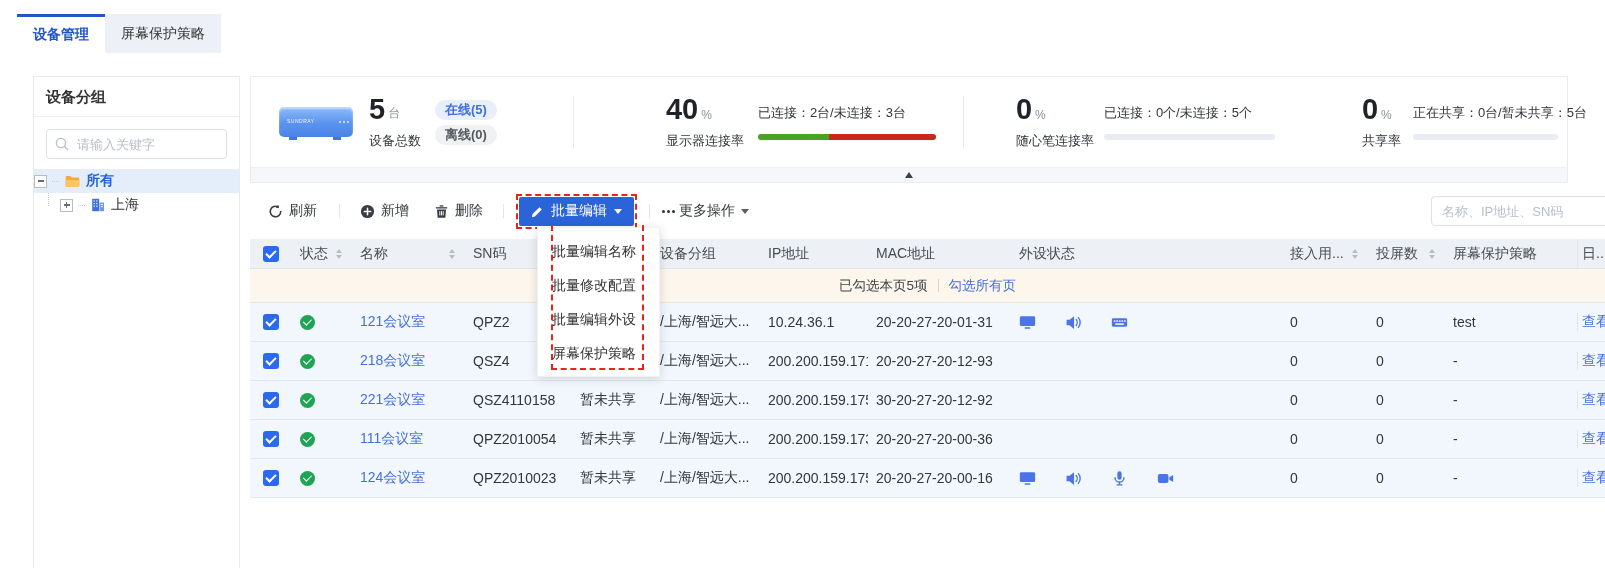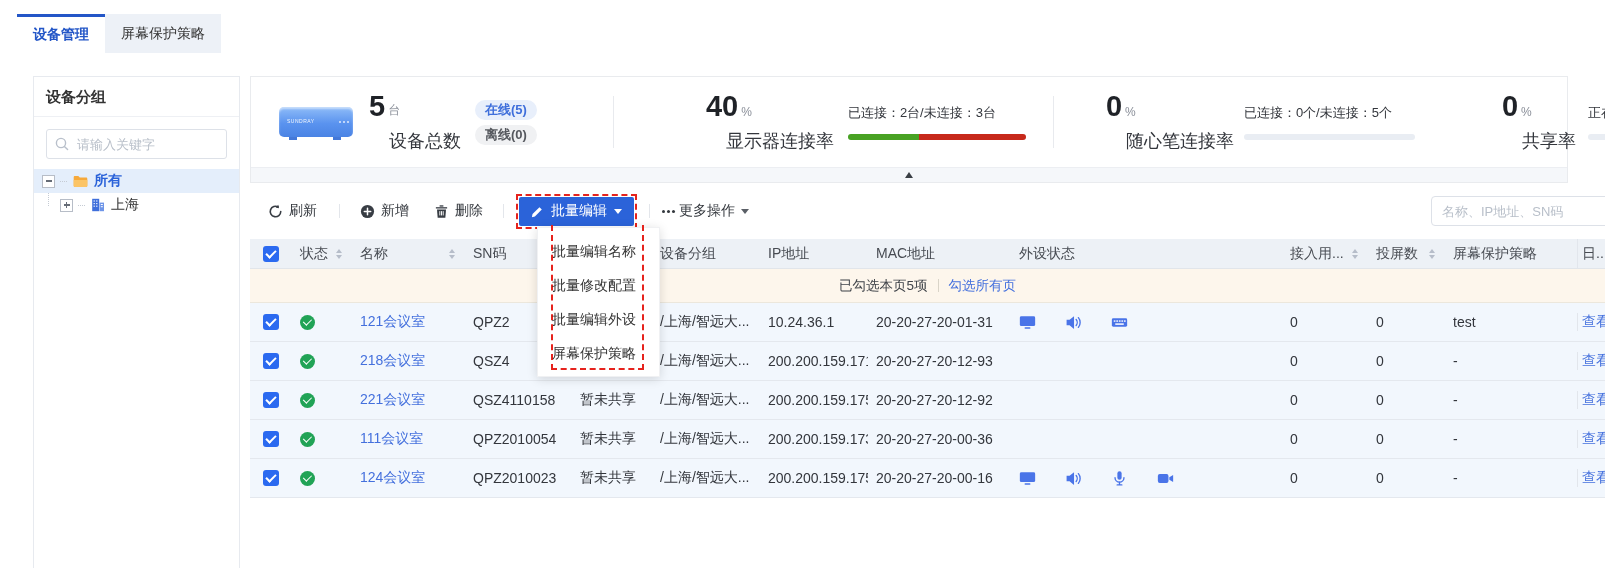--- a/index.html
+++ b/index.html
@@ -19,21 +19,21 @@
   .main{flex:1;margin-left:10px;min-width:0;}
 
   
   .sb-title{padding:11px 12px 9px;font-size:15px;color:#333;font-weight:600;border-bottom:1px solid #eef0f4;}
   .sb-search{position:relative;margin:12px 12px 10px;}
   .sb-search input{width:100%;height:30px;border:1px solid #dde1e8;border-radius:3px;padding:0 8px 0 30px;
     font-size:13px;color:#333;outline:none;}
   input::placeholder{color:#b8bfc9;}
   .sb-search .sicon{position:absolute;left:8px;top:7px;}
   .tree{position:relative;}
-  .tree-row{display:flex;align-items:center;height:24px;padding-left:8px;cursor:pointer;font-size:14px;color:#333;gap:5px;}
+  .tree-row{display:flex;align-items:center;height:24px;cursor:pointer;font-size:14px;color:#333;gap:5px;}
   .tree-row.selected{background:#e4eefb;}
   .tree-row.selected .tlabel{color:#2a62d9;font-weight:bold;}
   .exp{width:13px;height:13px;border:1px solid #b7bdc7;background:#fff;position:relative;flex:none;cursor:pointer;}
   .exp::before{content:"";position:absolute;left:2.5px;right:2.5px;top:50%;height:1.5px;margin-top:-0.75px;background:#666c76;}
   .exp.plus::after{content:"";position:absolute;top:2.5px;bottom:2.5px;left:50%;width:1.5px;margin-left:-0.75px;background:#666c76;}
   .hdot{width:7px;border-top:1px dotted #c5cbd4;height:0;flex:none;}
   .vdot{position:absolute;left:14px;top:24px;height:13px;border-left:1px dotted #c5cbd4;}
   .row2{padding-left:26px;}
 
   
@@ -44,21 +44,21 @@
     box-shadow:inset 0 2px 2px rgba(255,255,255,.5);}
   .device .brand{position:absolute;left:8px;top:11px;font-size:5px;letter-spacing:.5px;color:rgba(255,255,255,.9);}
   .device .ddots{position:absolute;right:12px;top:14px;width:2px;height:2px;border-radius:50%;background:#dfeafe;
     box-shadow:4px 0 0 #dfeafe,8px 0 0 #dfeafe;}
   .device::after{content:"";position:absolute;bottom:-3px;left:10px;width:8px;height:3px;background:#4478d8;
     box-shadow:44px 0 0 #4478d8;}
   .stat-num{display:flex;flex-direction:column;flex:none;}
   .numline{display:flex;align-items:flex-end;gap:3px;}
   .big{font-size:29px;font-weight:bold;color:#1f2227;line-height:1;}
   .unit{font-size:12px;color:#8a8f99;padding-bottom:2px;}
-  .slabel{font-size:18px;color:#33363c;margin-top:8px;white-space:nowrap;margin-left:20px;}
+  .slabel{font-size:13px;color:#33363c;margin-top:8px;white-space:nowrap;}
   .badges{display:flex;flex-direction:column;gap:5px;margin-left:14px;flex:none;font-weight:bold;}
   .pill{height:20px;line-height:20px;border-radius:11px;padding:0 10px;font-size:13px;white-space:nowrap;}
   .pill.on{background:#e8effb;color:#3f6fdb;}
   .pill.off{background:#f0f1f3;color:#55585e;}
   .vdiv{width:1px;height:52px;background:#e8eaee;flex:none;}
   .stat-detail{display:flex;flex-direction:column;flex:none;}
   .dtext{font-size:13px;color:#33363c;white-space:nowrap;}
   .bar{height:6px;border-radius:3px;background:#e9edf3;overflow:hidden;display:flex;margin-top:12px;}
   .bar .g{background:#48a223;height:100%;}
   .bar .r{background:#c7291b;height:100%;}
@@ -465,21 +465,21 @@
         <div class="td c-status">
             <span class="status-ok"></span>
           </div>
         <div class="td c-name">
             <a class="link">221会议室</a>
           </div>
         <div class="td c-sn">QSZ4110158</div>
         <div class="td c-share">暂未共享</div>
         <div class="td c-group">/上海/智远大...</div>
         <div class="td c-ip">200.200.159.175</div>
-        <div class="td c-mac">20-20-27-20-12-92</div>
+        <div class="td c-mac">30-20-27-20-12-92</div>
         <div class="td c-periph"></div>
         <div class="td c-users">0</div>
         <div class="td c-casts">0</div>
         <div class="td c-policy">-</div>
         <div class="td c-log">
             <a class="link">查看</a>
           </div>
       </div>
 
       <div class="tr">

